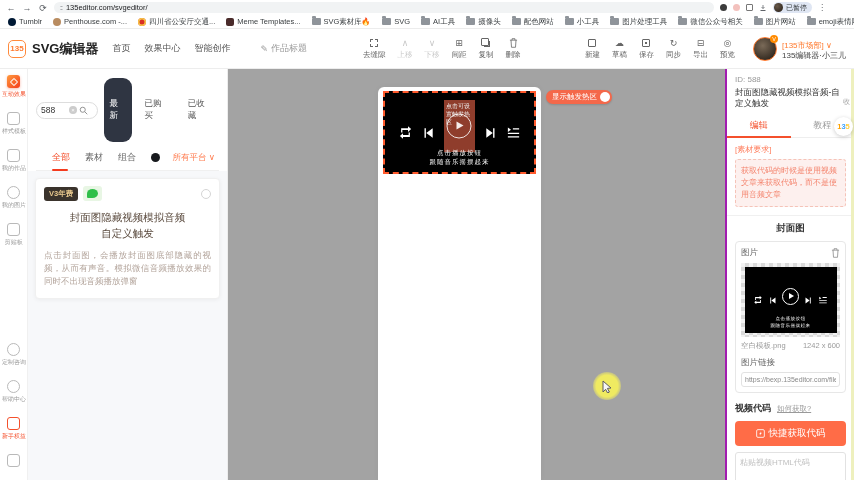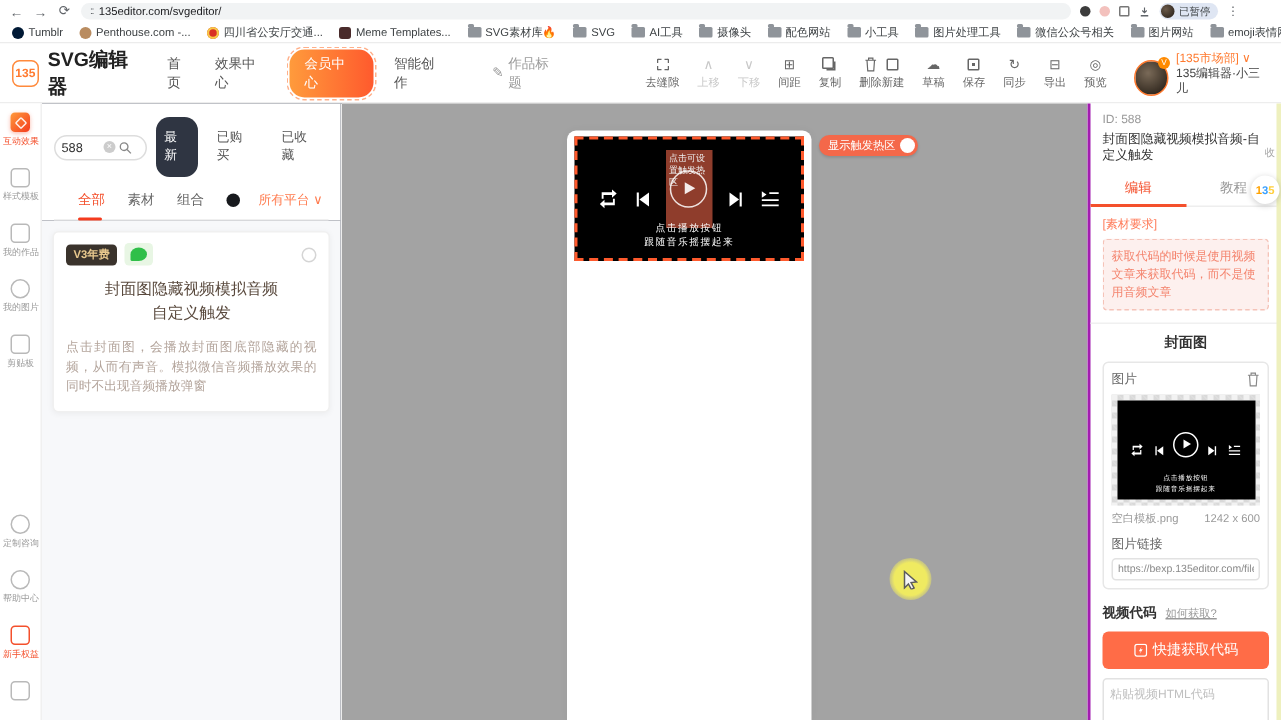--- a/index.html
+++ b/index.html
@@ -77,21 +77,21 @@
   .rail-spacer { flex:1; }
   .r-ic-round { border-radius:50%; }
 
   
   .panel { width:200px; background:#0f172a; border-right:1px solid #ededed; display:flex; flex-direction:column;align-items:flex-end; }
   .panel-top { padding:9px 8px 0 8px; background:#fff; }
   .search-row { display:flex; align-items:center; gap:6px; }
   .search-box { width:62px; height:17px; border:1px solid #ddd; border-radius:9px; display:flex; align-items:center; padding:0 4px; gap:2px; }
   .search-box input { border:none; outline:none; width:26px; font-size:8.5px; color:#333; background:transparent; }
   .clear-ic { width:8px; height:8px; border-radius:50%; background:#ccc; color:#fff; font-size:6px; line-height:8px; text-align:center; }
-  .ptab { font-size:8.5px; color:#555; padding:8px 6px; border-radius:9px; }
+  .ptab { font-size:8.5px; color:#555; padding:20px 6px; border-radius:9px; }
   .ptab.active { background:#2f3542; color:#fff; }
   .filter-row { display:flex; align-items:center; margin-top:9px; padding:0 4px 6px 16px; border-bottom:1px solid #f0f0f0; position:relative; }
   .f-item { font-size:9px; color:#666; margin-right:15px; }
   .f-item.active { color:#f4502c; }
   .red-underline { position:absolute; left:16px; bottom:-1px; width:16px; height:2px; background:#f43b1e; border-radius:1px; }
   .mystery-dot { width:9px; height:9px; border-radius:50%; background:#17191d; margin-right:8px; }
   .platform { margin-left:auto; font-size:8.5px; color:#ff7a4d; }
 
   .panel-list { flex:1; background:#f7f8fa; padding:7px; }
   .card { background:#fff; border:1px solid #f0f0f0; border-radius:4px; box-shadow:0 1px 4px rgba(0,0,0,.05); padding:7px 8px 10px; }
@@ -239,21 +239,20 @@
       <span class="lbl">emoji表情网站😄</span>
     </span>
 
 </div>
 
 <div class="app-header">
   <span class="logo-badge">135</span>
   <span class="app-title">SVG编辑器</span>
   <span class="hnav">首页</span>
   <span class="hnav">效果中心</span>
-  <span class="member-btn">会员中心</span>
   <span class="hnav">智能创作</span>
   <span class="doc-title">
     <span>✎</span>
     <span>作品标题</span>
   </span>
 
   <div class="tool-group tools-left">
     <span class="tool">
         <span class="t-ic">
           <span class="sq-ic sq-dash"></span>

